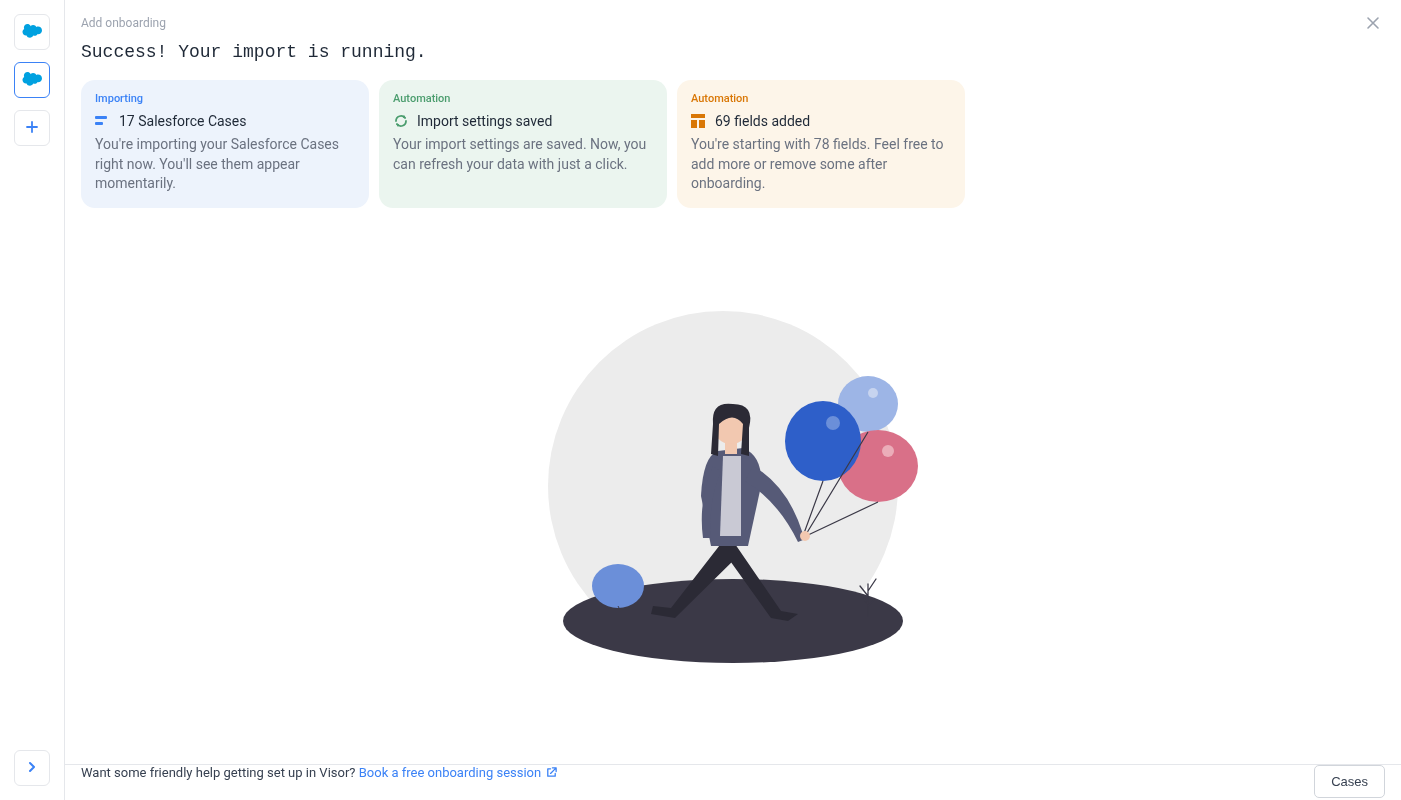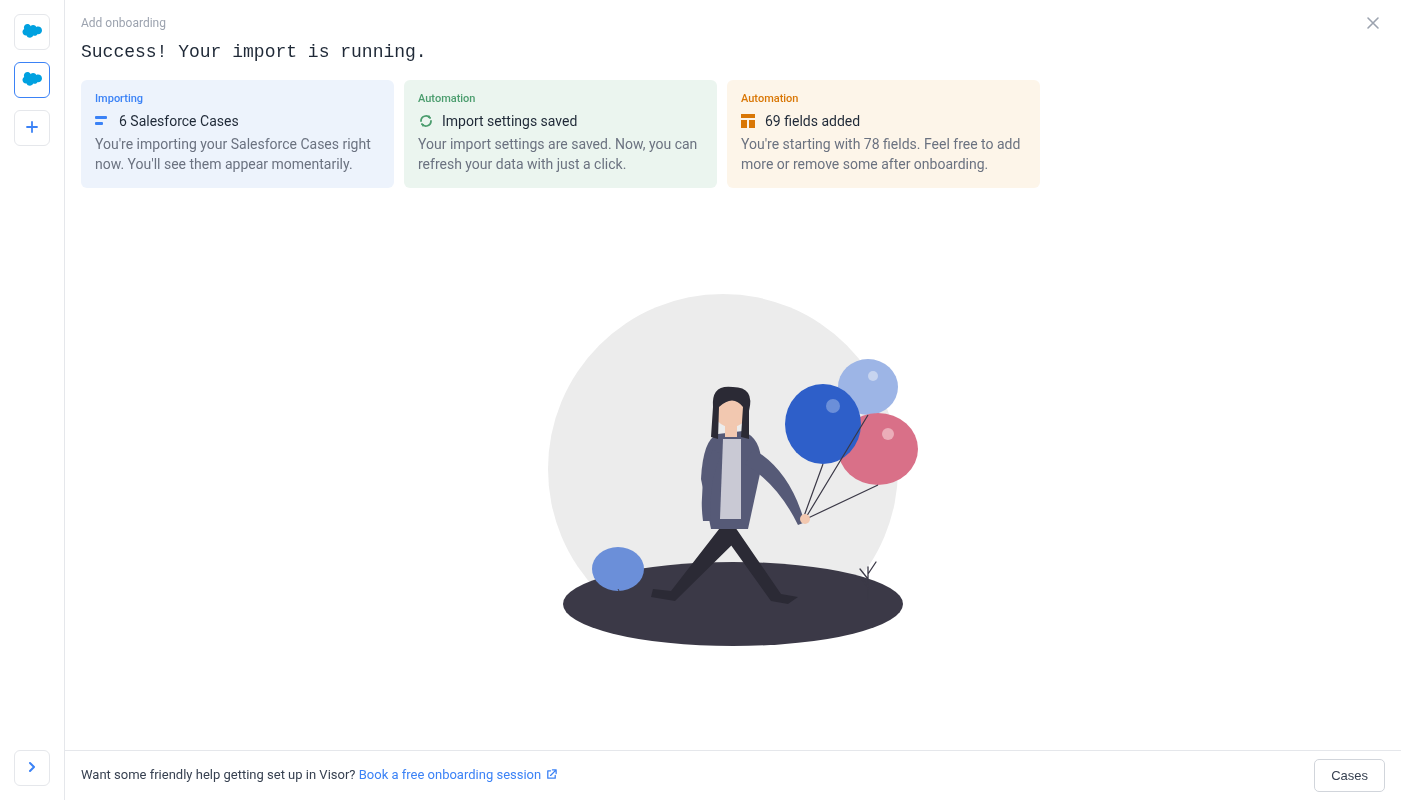--- a/index.html
+++ b/index.html
@@ -81,22 +81,22 @@
       cursor: pointer;
       font-size: 20px;
       line-height: 1;
     }
     .cards {
       display: flex;
       gap: 10px;
       padding: 8px 16px 0 16px;
     }
     .card {
-      width: 313px;
-      border-radius: 6px;
+      width: 288px;
+      border-radius: 14px;
       padding: 12px 14px 14px 14px;
     }
     .card.blue { background: #edf3fc; }
     .card.green { background: #ebf5ef; }
     .card.orange { background: #fdf5e9; }
     .card-tag {
       font-size: 11px;
       font-weight: 500;
       margin-bottom: 8px;
     }
@@ -126,24 +126,24 @@
       color: #6b7280;
       line-height: 1.4;
     }
     .illustration-wrap {
       flex: 1;
       display: flex;
       align-items: center;
       justify-content: center;
     }
     .footer {
-      height: 50px;
+      height: 36px;
       border-top: 1px solid #e5e7eb;
       display: flex;
-      align-items: center;
+      align-items: flex-start;
       padding: 0 16px;
       justify-content: space-between;
     }
     .footer-left {
       font-size: 13px;
       color: #374151;
     }
     .footer-link {
       color: #3b82f6;
       text-decoration: none;
@@ -212,21 +212,21 @@
   <div class="cards">
     <div class="card blue">
       <div class="card-tag">Importing</div>
       <div class="card-title-row">
         <span class="card-icon">
           <svg width="16" height="14" viewBox="0 0 16 14">
               <rect x="0" y="2" width="12" height="3" rx="1" fill="#3b82f6"></rect>
               <rect x="0" y="8" width="8" height="3" rx="1" fill="#3b82f6"></rect>
             </svg>
         </span>
-        <span class="card-title">6 Salesforce Cases</span>
+        <span class="card-title">17 Salesforce Cases</span>
       </div>
       <div class="card-desc">You're importing your Salesforce Cases right now. You'll see them appear momentarily.</div>
     </div>
 
     <div class="card green">
       <div class="card-tag">Automation</div>
       <div class="card-title-row">
         <span class="card-icon">
           <svg width="16" height="16" viewBox="0 0 16 16">
               <path fill="none" stroke="#4b9d6e" stroke-width="1.8" stroke-linecap="round" d="M3 8a5 5 0 0 1 9-3M13 8a5 5 0 0 1-9 3"></path>

